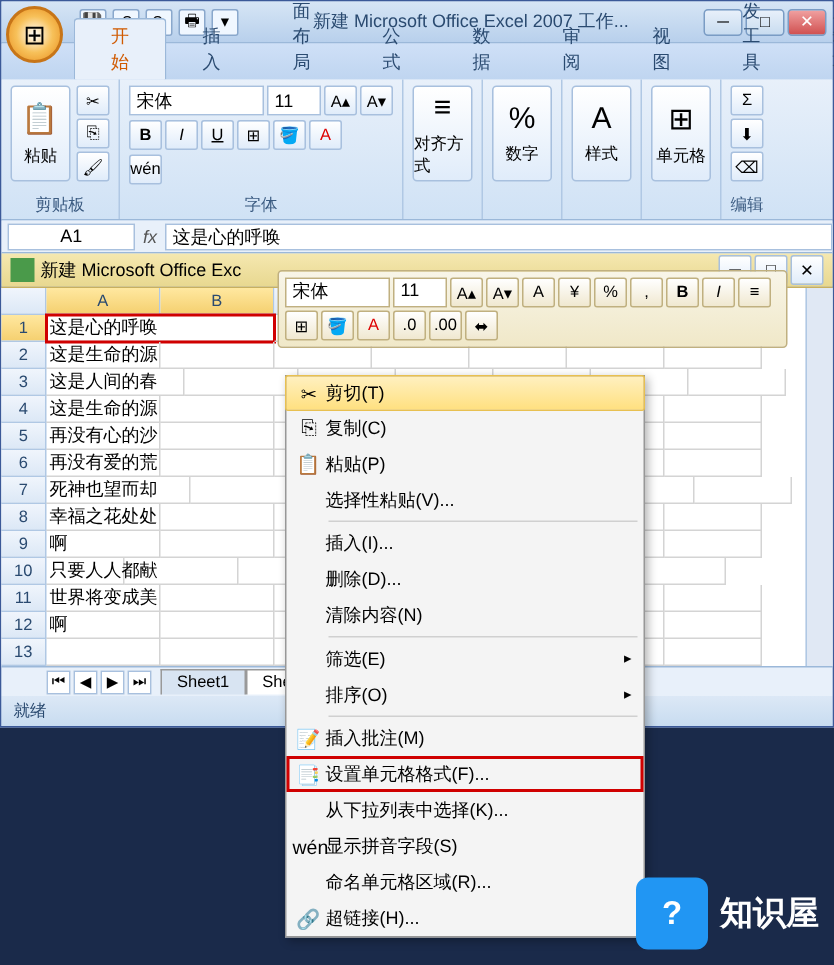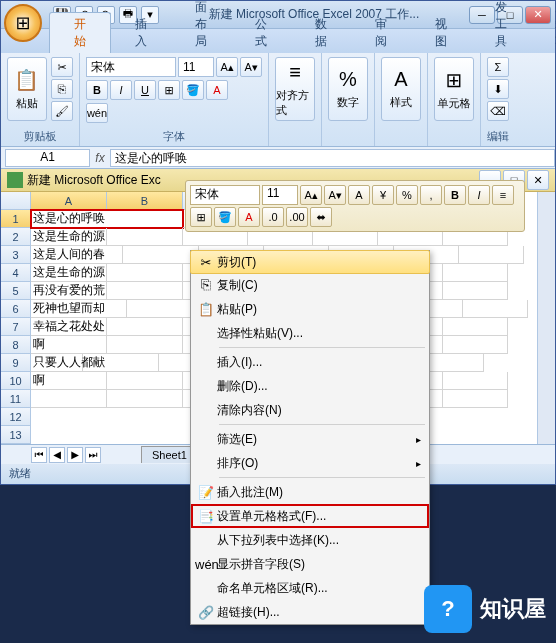--- a/index.html
+++ b/index.html
@@ -42,21 +42,21 @@
 .col-hdr { background: linear-gradient(#f0f5fc,#dce8f6); border-right: 1px solid #b0c8e4; border-bottom: 1px solid #b0c8e4; font-size: 11px; text-align: center; line-height: 18px; color: #2a4a70; cursor: pointer; }
 .col-hdr.sel { background: linear-gradient(#ffe8a0,#f5d070); }
 .cells { }
 .cell-row { display: flex; height: 18px; }
 .cell { border-right: 1px solid #d4d4d4; border-bottom: 1px solid #d4d4d4; font-size: 12px; padding: 0 2px; overflow: hidden; white-space: nowrap; cursor: cell; }
 .sel-box { outline: 2px solid #d00000; outline-offset: -1px; }
 .sheet-tabs { background: #e8f0fa; height: 20px; display: flex; align-items: center; font-size: 11px; padding-left: 30px; border-top: 1px solid #9bb8d9; }
 .sh-nav { display: flex; gap: 2px; margin-right: 6px; }
 .sh-nav-btn { width: 16px; height: 16px; border: 1px solid #a8c0de; background: #fff; cursor: pointer; font-size: 10px; display: flex; align-items: center; justify-content: center; }
 .sh-tab { padding: 2px 10px; background: #fff; border: 1px solid #999; border-bottom: none; cursor: pointer; }
-.sh-tab.inactive { background: #d8e4f2; margin-left: 34px; }
+.sh-tab.inactive { background: #d8e4f2; }
 .status-bar { background: linear-gradient(#dce8f6,#c8dcf0); height: 20px; font-size: 11px; padding: 2px 8px; color: #2a4a70; }
 .mini-toolbar { position: absolute; top: 180px; left: 185px; width: 340px; background: linear-gradient(#f8f5e8,#f0e8c8); border: 1px solid #c0b080; border-radius: 3px; padding: 4px; display: flex; flex-wrap: wrap; gap: 2px; }
 .mt-combo { height: 20px; background: #fff; border: 1px solid #c0b080; font-size: 12px; padding: 0 4px; }
 .mt-btn { width: 22px; height: 20px; background: linear-gradient(#fff,#f0e8d0); border: 1px solid #c0b080; border-radius: 2px; font-size: 11px; display: flex; align-items: center; justify-content: center; cursor: pointer; }
 .context-menu { position: absolute; top: 250px; left: 190px; width: 240px; background: #f4f4f4; border: 1px solid #979797; box-shadow: 2px 2px 6px rgba(0,0,0,0.3); }
 .cm-item { display: flex; align-items: center; height: 24px; padding: 0 8px 0 4px; font-size: 12px; cursor: pointer; }
 .cm-item.hl { background: linear-gradient(#fff0c0,#ffe080); border: 1px solid #e8c050; border-radius: 2px; margin: -1px; }
 .cm-item.boxed { outline: 2px solid #d00000; outline-offset: -2px; }
 .cm-ic { width: 22px; text-align: center; font-size: 13px; }
 .cm-sep { height: 1px; background: #d0d0d0; margin: 2px 4px 2px 28px; }
@@ -258,20 +258,29 @@
           <div class="cell-row">
             <div class="cell" style="width: 76px; overflow: visible;">这是生命的源</div>
             <div class="cell" style="width: 76px;"></div>
             <div class="cell" style="width: 65px;"></div>
             <div class="cell" style="width: 65px;"></div>
             <div class="cell" style="width: 65px;"></div>
             <div class="cell" style="width: 65px;"></div>
             <div class="cell" style="width: 65px;"></div>
           </div>
           <div class="cell-row">
+            <div class="cell" style="width: 76px; overflow: visible;">再没有心的沙</div>
+            <div class="cell" style="width: 76px;"></div>
+            <div class="cell" style="width: 65px;"></div>
+            <div class="cell" style="width: 65px;"></div>
+            <div class="cell" style="width: 65px;"></div>
+            <div class="cell" style="width: 65px;"></div>
+            <div class="cell" style="width: 65px;"></div>
+          </div>
+          <div class="cell-row">
             <div class="cell" style="width: 76px; overflow: visible;">再没有爱的荒</div>
             <div class="cell" style="width: 76px;"></div>
             <div class="cell" style="width: 65px;"></div>
             <div class="cell" style="width: 65px;"></div>
             <div class="cell" style="width: 65px;"></div>
             <div class="cell" style="width: 65px;"></div>
             <div class="cell" style="width: 65px;"></div>
           </div>
           <div class="cell-row">
             <div class="cell" style="width: 96px; overflow: visible;">死神也望而却</div>
@@ -295,20 +304,29 @@
             <div class="cell" style="width: 76px; overflow: visible;">啊</div>
             <div class="cell" style="width: 76px;"></div>
             <div class="cell" style="width: 65px;"></div>
             <div class="cell" style="width: 65px;"></div>
             <div class="cell" style="width: 65px;"></div>
             <div class="cell" style="width: 65px;"></div>
             <div class="cell" style="width: 65px;"></div>
           </div>
           <div class="cell-row">
             <div class="cell" style="width: 52px; overflow: visible;">只要人人都献</div>
+            <div class="cell" style="width: 76px;"></div>
+            <div class="cell" style="width: 65px;"></div>
+            <div class="cell" style="width: 65px;"></div>
+            <div class="cell" style="width: 65px;"></div>
+            <div class="cell" style="width: 65px;"></div>
+            <div class="cell" style="width: 65px;"></div>
+          </div>
+          <div class="cell-row">
+            <div class="cell" style="width: 76px; overflow: visible;">世界将变成美</div>
             <div class="cell" style="width: 76px;"></div>
             <div class="cell" style="width: 65px;"></div>
             <div class="cell" style="width: 65px;"></div>
             <div class="cell" style="width: 65px;"></div>
             <div class="cell" style="width: 65px;"></div>
             <div class="cell" style="width: 65px;"></div>
           </div>
           <div class="cell-row">
             <div class="cell" style="width: 76px; overflow: visible;">啊</div>
             <div class="cell" style="width: 76px;"></div>

